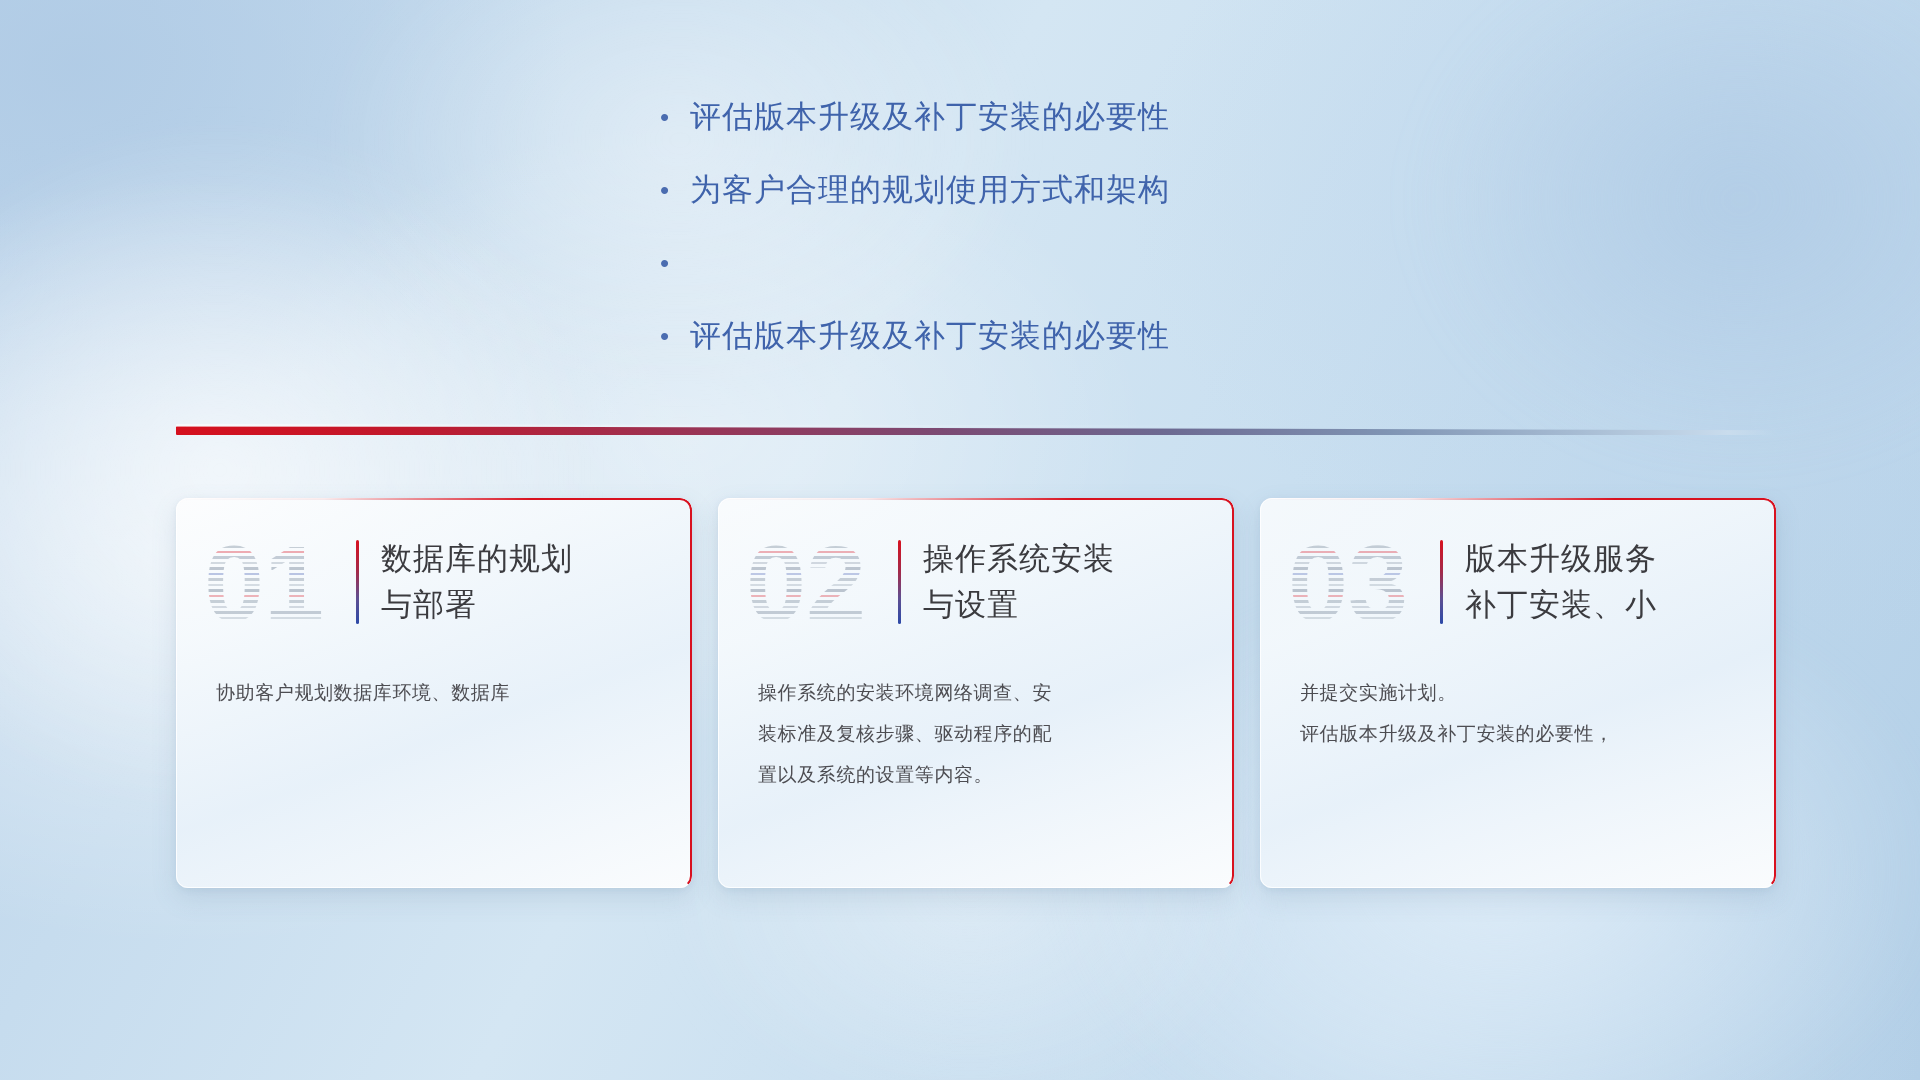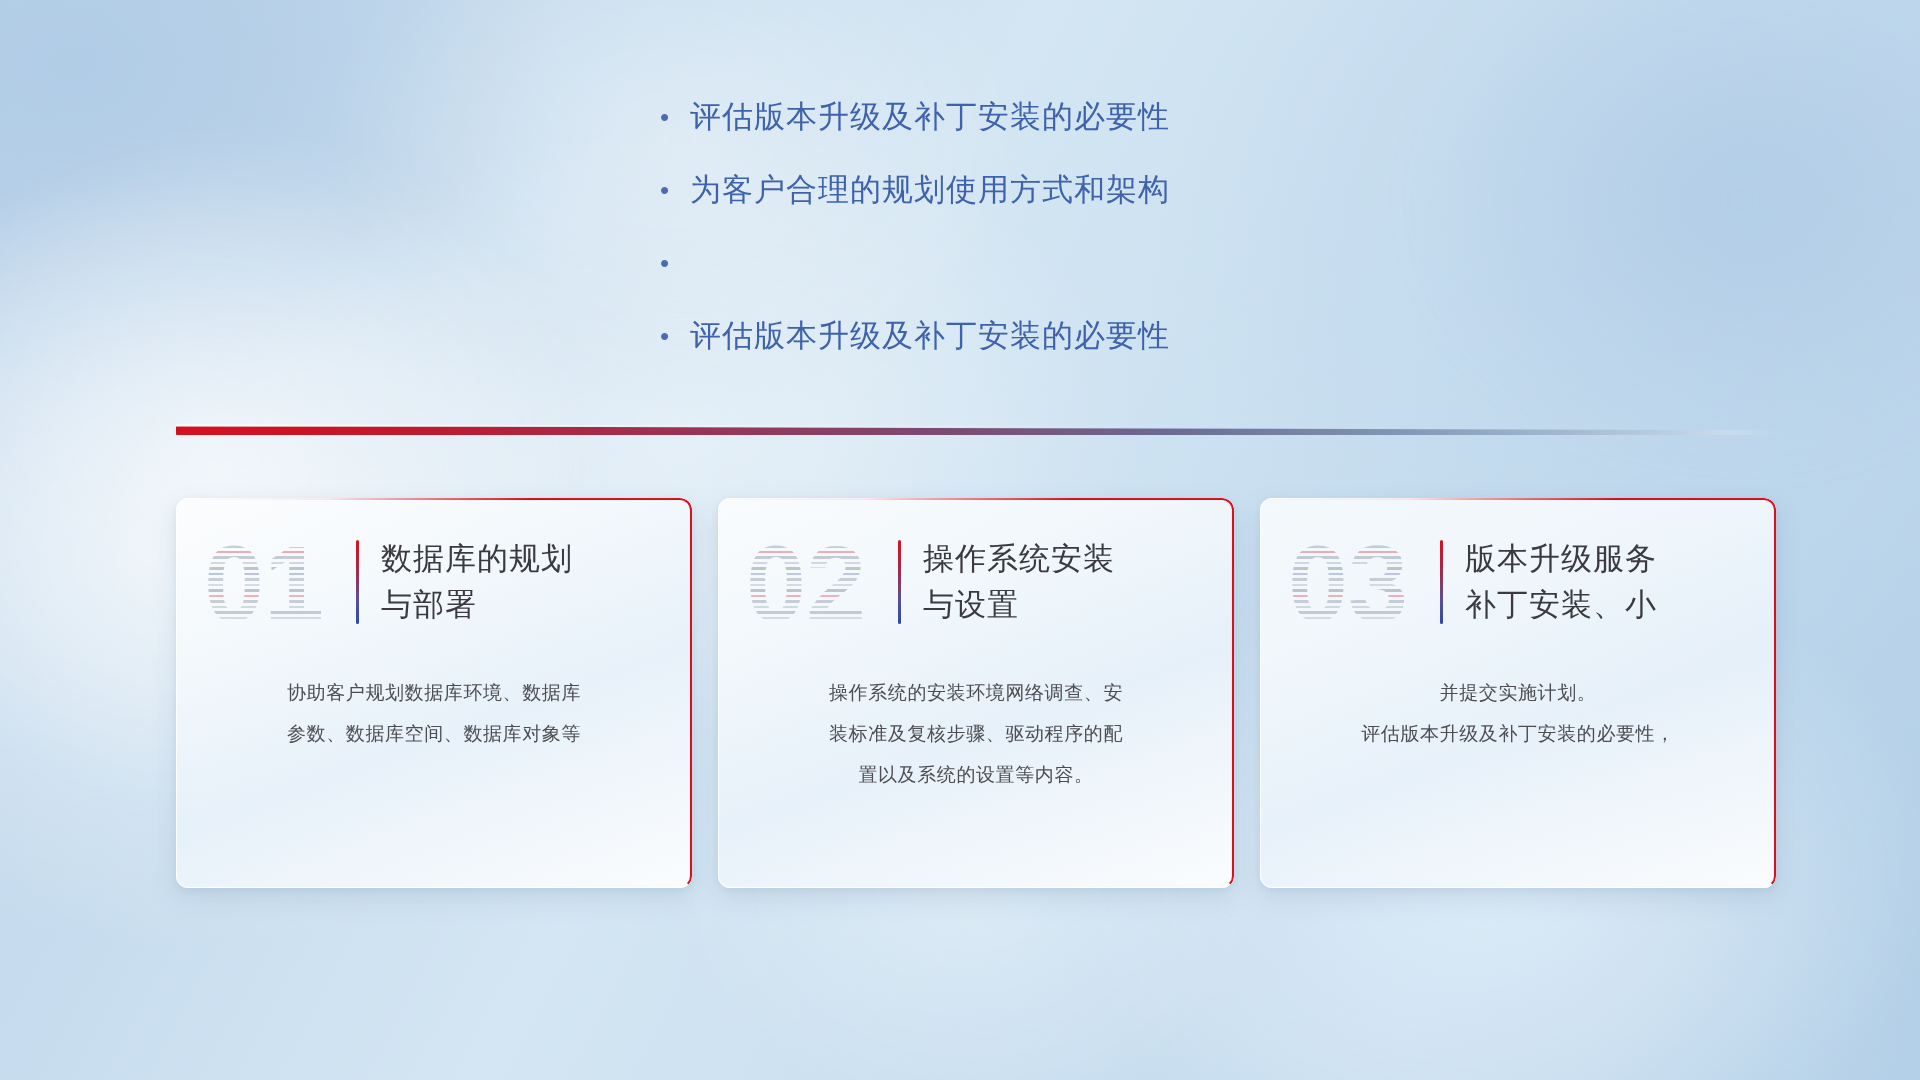--- a/index.html
+++ b/index.html
@@ -64,21 +64,21 @@
   .card-edge{position:absolute;inset:0;border-radius:12px;pointer-events:none;
     border:1px solid rgba(255,255,255,0.85);}
 
   .card-head{position:relative;display:flex;align-items:center;height:150px;padding:18px 26px 0 26px;box-sizing:border-box;}
   .num{position:relative;width:150px;height:110px;flex:0 0 150px;}
   .num svg{position:absolute;left:0;top:0;width:150px;height:110px;}
   .num-rule{width:3px;height:84px;flex:0 0 3px;margin:0 22px 0 4px;
     background:linear-gradient(180deg,#d8111f 0%, #a32a4a 38%, #5d4f92 70%, #2c49a8 100%);border-radius:2px;}
   .card-title{color:#3b3b3f;font-size:31px;line-height:46px;letter-spacing:1px;font-weight:400;flex:1 1 auto;}
 
-  .card-body{padding:24px 40px 0 40px;color:#4d4d52;font-size:19px;line-height:41px;letter-spacing:0.6px;text-align:center;}
+  .card-body{padding:24px 40px 0 40px;color:#4d4d52;font-size:19px;line-height:41px;letter-spacing:0.6px;}
 </style>
 </head>
 <body>
 
 <div class="stage">
 
   <div class="glow-a"></div>
   <div class="glow-b"></div>
   <div class="glow-c"></div>
   <div class="glow-d"></div>
@@ -143,21 +143,20 @@
           </svg>
         </div>
         <div class="num-rule"></div>
         <div class="card-title">
           <div>数据库的规划</div>
           <div>与部署</div>
         </div>
       </div>
       <div class="card-body">
         <div>协助客户规划数据库环境、数据库</div>
-        <div>参数、数据库空间、数据库对象等</div>
       </div>
     </div>
 
     <div class="card">
       <div class="card-edge"></div>
       <div class="card-accent"></div>
       <div class="card-head">
         <div class="num">
           <svg viewBox="0 0 150 110">
             <defs>

